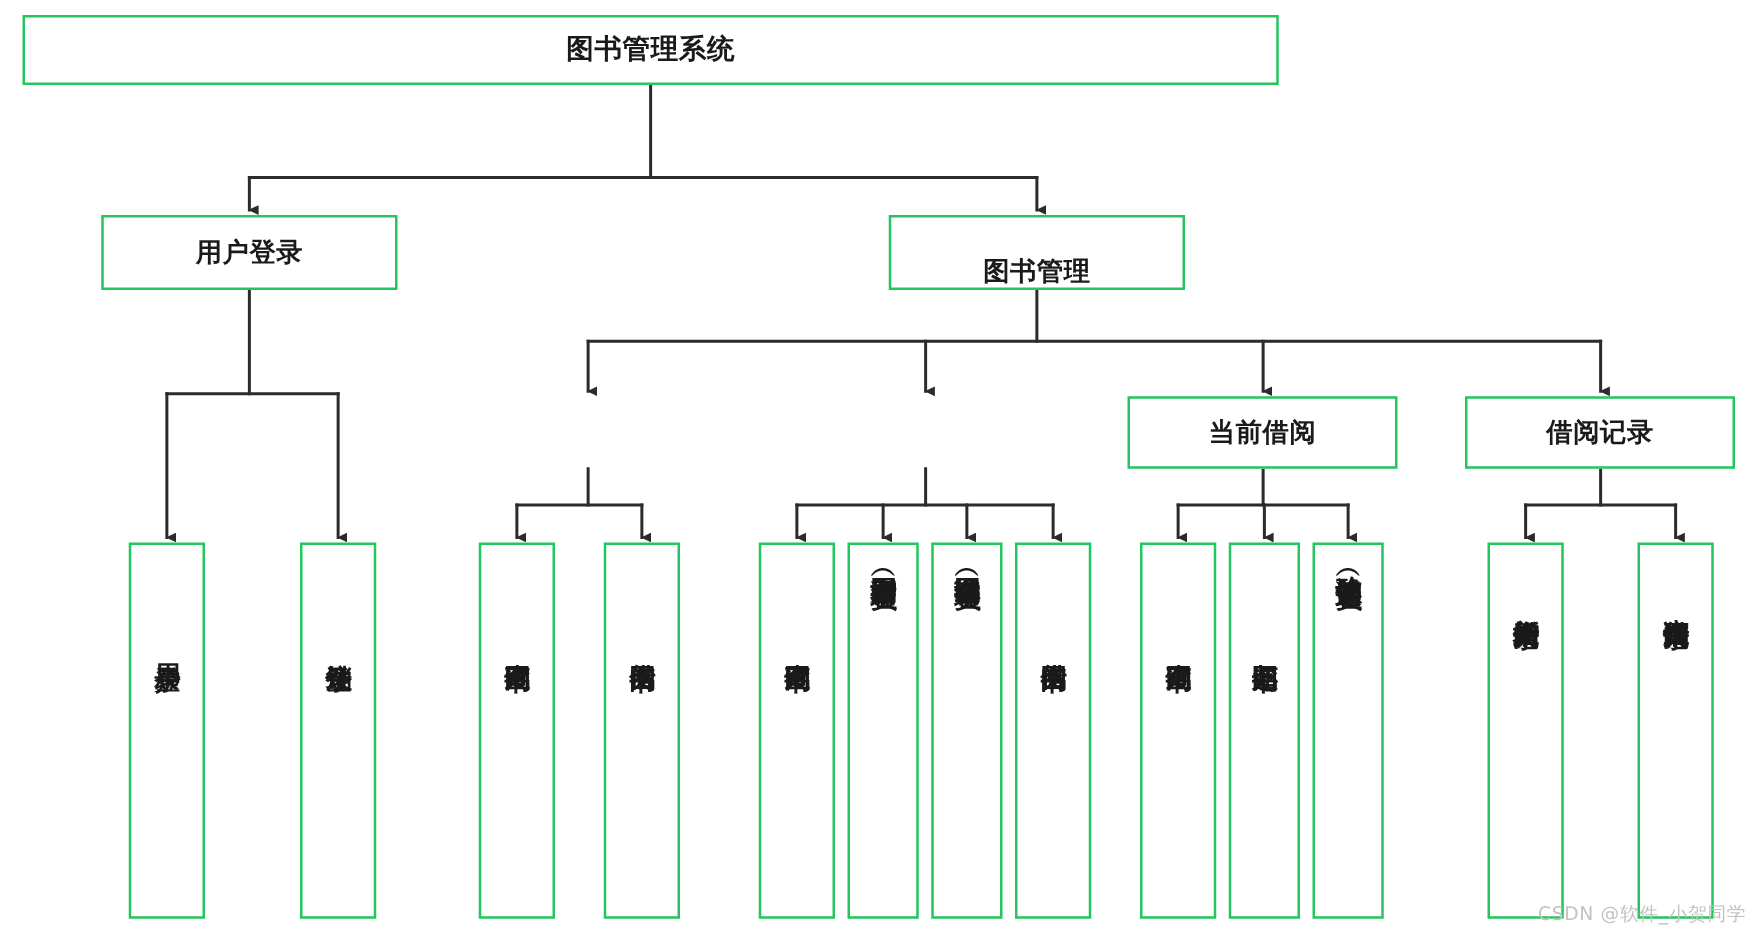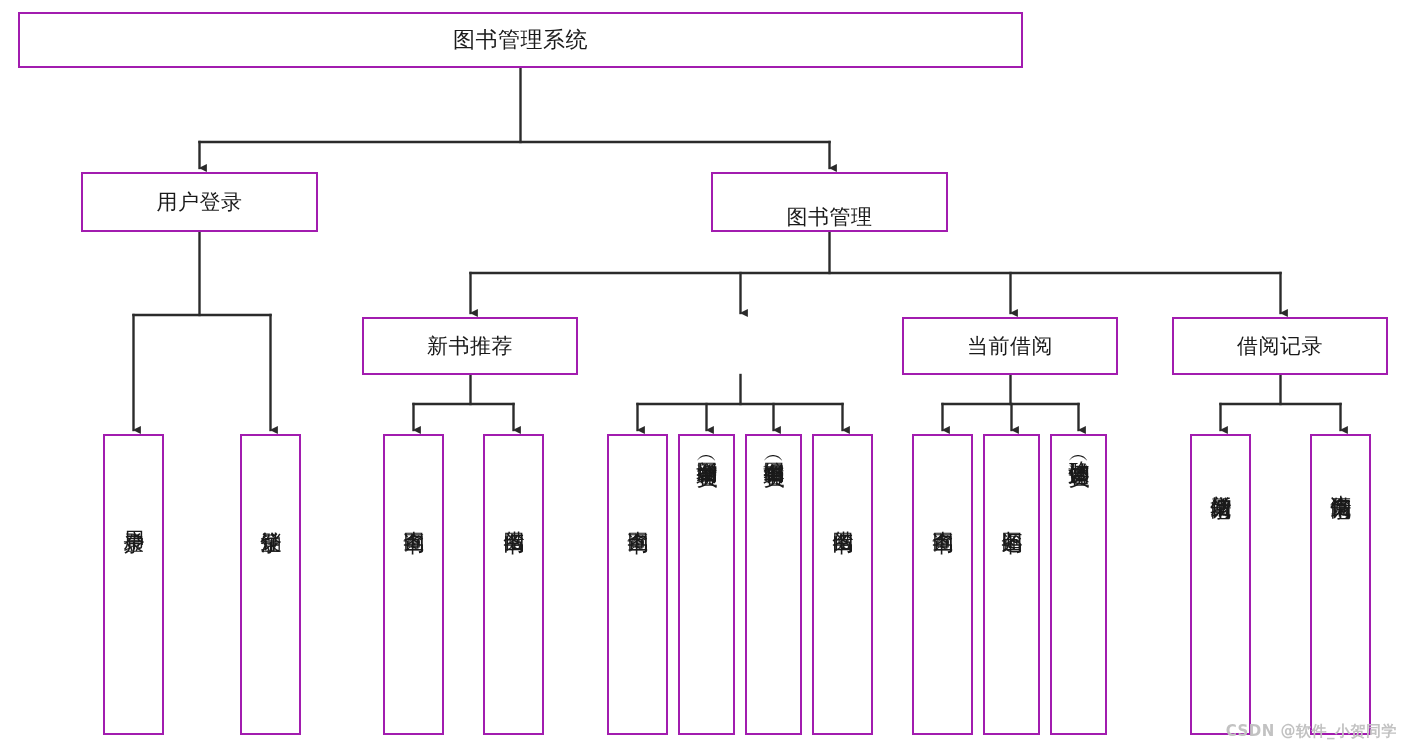--- a/index.html
+++ b/index.html
@@ -24,25 +24,26 @@
     left: 0;
     top: 0;
     width: 1405px;
     height: 747px;
     pointer-events: none;
   }
   .node {
     position: absolute;
     box-sizing: border-box;
     background: #ffffff;
-    border: 2px solid #a21caf;
+    border: 2px solid #22c55e;
     display: flex;
     align-items: center;
     justify-content: center;
     color: #1a1a1a;
+    font-weight: bold;
   }
   .node .label {
     display: block;
     text-align: center;
     line-height: 1.18;
     white-space: nowrap;
   }
   .node.horizontal .label {
     font-size: 21px;
     letter-spacing: 0.5px;
@@ -63,21 +64,20 @@
     font-size: 22px;
   }
   #watermark {
     position: absolute;
     right: 8px;
     bottom: 6px;
     font-size: 15px;
     color: #c2c2c2;
     white-space: nowrap;
     letter-spacing: 0.5px;
-    font-weight: bold;
   }
 </style>
 </head>
 <body>
 
 <div id="diagram-root">
 
   <svg id="wires" viewBox="0 0 1405 747" xmlns="http://www.w3.org/2000/svg">
     <defs>
       <marker id="arrow" markerWidth="9" markerHeight="9" refX="4.2" refY="7.4" orient="auto" markerUnits="userSpaceOnUse">
@@ -132,23 +132,20 @@
     <span class="label">图书管理系统</span>
   </div>
 
   <div class="node horizontal" style="left:81px; top:172px; width:237px; height:60px;">
     <span class="label">用户登录</span>
   </div>
   <div class="node horizontal" style="left:711px; top:172px; width:237px; height:60px;align-items:flex-end;">
     <span class="label">图书管理</span>
   </div>
 
-  <div class="node horizontal" style="left:362px; top:317px; width:216px; height:58px;">
-    <span class="label">新书推荐</span>
-  </div>
   <div class="node horizontal" style="left:902px; top:317px; width:216px; height:58px;">
     <span class="label">当前借阅</span>
   </div>
   <div class="node horizontal" style="left:1172px; top:317px; width:216px; height:58px;">
     <span class="label">借阅记录</span>
   </div>
 
   <div class="node vertical" style="left:103px; top:434px; width:61px; height:301px; padding-top:78px;">
     <span class="label">用户登录</span>
   </div>

